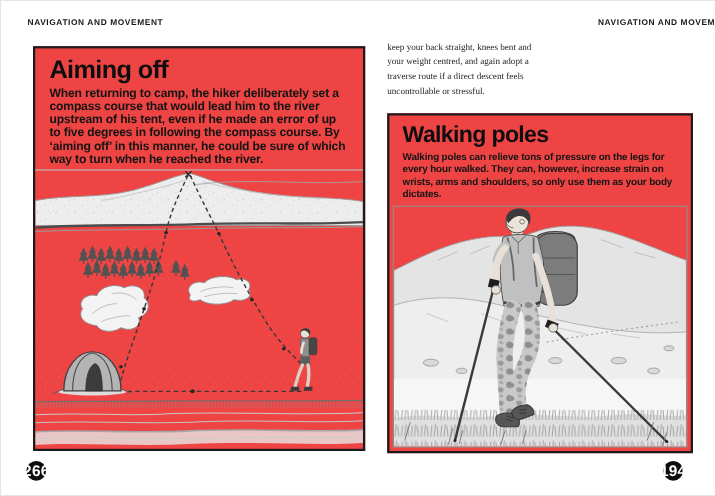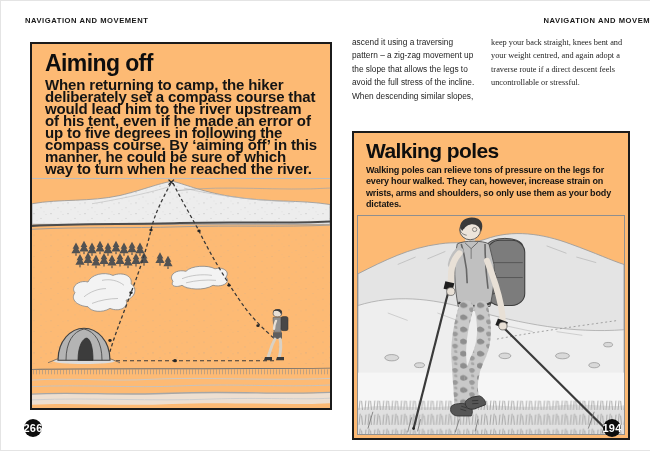--- a/index.html
+++ b/index.html
@@ -3,44 +3,44 @@
 <meta charset="utf-8">
 <style>
   html,body{margin:0;padding:0;background:#fff;}
   body{width:650px;height:451px;font-family:"Liberation Sans","DejaVu Sans",sans-serif;color:#111;}
   .spread{position:relative;width:650px;height:451px;background:#ffffff;box-shadow:inset 0 0 0 1px #e4e4e4;overflow:hidden;padding-left:44px;}
 
   .running-head{position:absolute;top:16px;font-size:7.6px;font-weight:800;letter-spacing:.55px;color:#161616;}
   .running-head.rh-left{left:25px;}
   .running-head.rh-right{right:27px;text-align:right;}
 
-  .feature-box{position:absolute;border:2px solid #1b1b1b;background:#fdba74;display:flex;flex-direction:column;box-sizing:border-box;}
+  .feature-box{position:absolute;border:2px solid #1b1b1b;background:#ef4444;display:flex;flex-direction:column;box-sizing:border-box;}
   .box-aiming{left:30px;top:42px;width:302px;height:368px;}
-  .box-poles{left:352px;top:103px;width:278px;height:309px;margin-top:28px;}
+  .box-poles{left:352px;top:103px;width:278px;height:309px;}
 
   .feature-title{margin:8px 13px 1px;font-weight:800;letter-spacing:-.6px;color:#0e0e0e;line-height:1.04;}
   .box-aiming .feature-title{font-size:23px;}
   .box-poles .feature-title{font-size:21px;margin:7px 12px 1px;}
 
   .feature-body{margin:2px 13px 0;font-weight:700;color:#141414;letter-spacing:-.15px;}
-  .box-aiming .feature-body{font-size:15px;line-height:12px;}
+  .box-aiming .feature-body{font-size:11px;line-height:12px;}
   .box-poles .feature-body{font-size:9px;line-height:11.5px;margin:2px 12px 0;}
 
   .illus{flex:1;position:relative;overflow:hidden;}
   .illus svg{display:block;width:100%;height:100%;}
   .illus-left{margin-top:3px;border-top:1px solid #bdbdbd;}
   .illus-right{margin:4px 3px 3px;border:1px solid #8f8f8f;}
 
   .intro-cols{position:absolute;left:352px;top:36px;width:278px;display:flex;gap:16px;}
   .intro-col{margin:0;font-size:8.3px;line-height:13.4px;font-weight:400;color:#242424;}
   .intro-col.c1{width:124px;}
   .intro-col.c2{width:140px;font-family:Liberation Serif, serif;}
 
   .page-badge{position:absolute;top:419px;width:18px;height:18px;border-radius:50%;background:#0d0d0d;color:#fff;
-    font-size:11px;font-weight:700;display:flex;align-items:center;justify-content:center;letter-spacing:.2px;}
+    font-size:14px;font-weight:700;display:flex;align-items:center;justify-content:center;letter-spacing:.2px;}
   .badge-left{left:24px;}
   .badge-right{left:603px;}
 </style>
 </head>
 <body>
 
 <div class="spread">
 
   <section>
     <div class="running-head rh-left">NAVIGATION AND MOVEMENT</div>
@@ -179,21 +179,20 @@
       </div>
     </div>
 
     <div class="page-badge badge-left">266</div>
   </section>
 
   <section>
     <div class="running-head rh-right">NAVIGATION AND MOVEMENT</div>
 
     <div class="intro-cols">
-      <p class="intro-col c1">ascend it using a traversing pattern – a zig-zag movement up the slope that allows the legs to avoid the full stress of the incline. When descending similar slopes,</p>
       <p class="intro-col c2">keep your back straight, knees bent and your weight centred, and again adopt a traverse route if a direct descent feels uncontrollable or stressful.</p>
     </div>
 
     <div class="feature-box box-poles">
       <h1 class="feature-title">Walking poles</h1>
       <p class="feature-body">Walking poles can relieve tons of pressure on the legs for every hour walked. They can, however, increase strain on wrists, arms and shoulders, so only use them as your body dictates.</p>
 
       <div class="illus illus-right">
         <svg viewBox="0 0 268 234" preserveAspectRatio="none">
           <defs>

